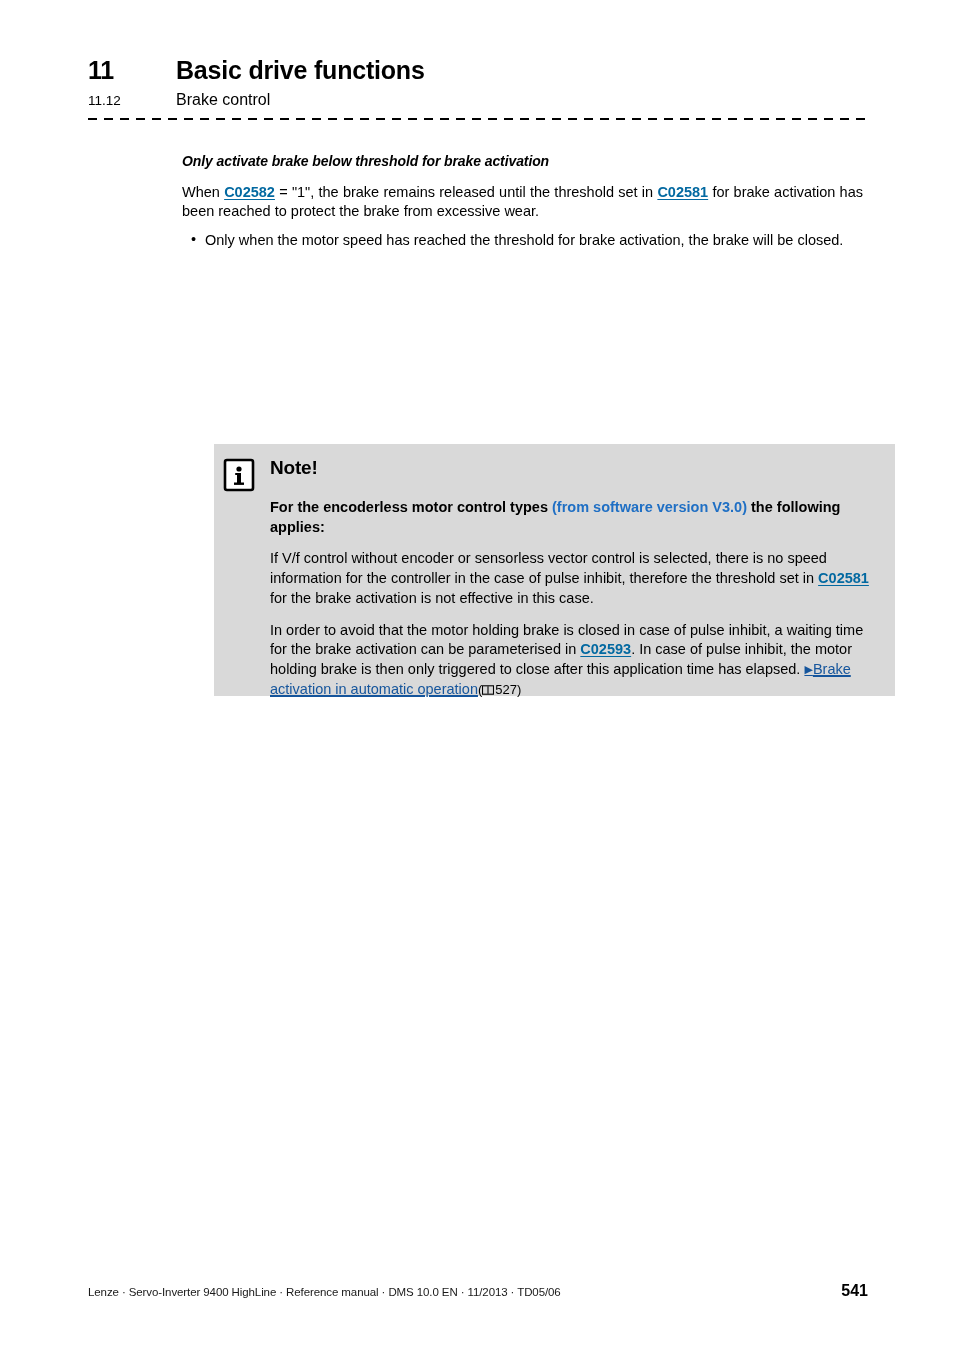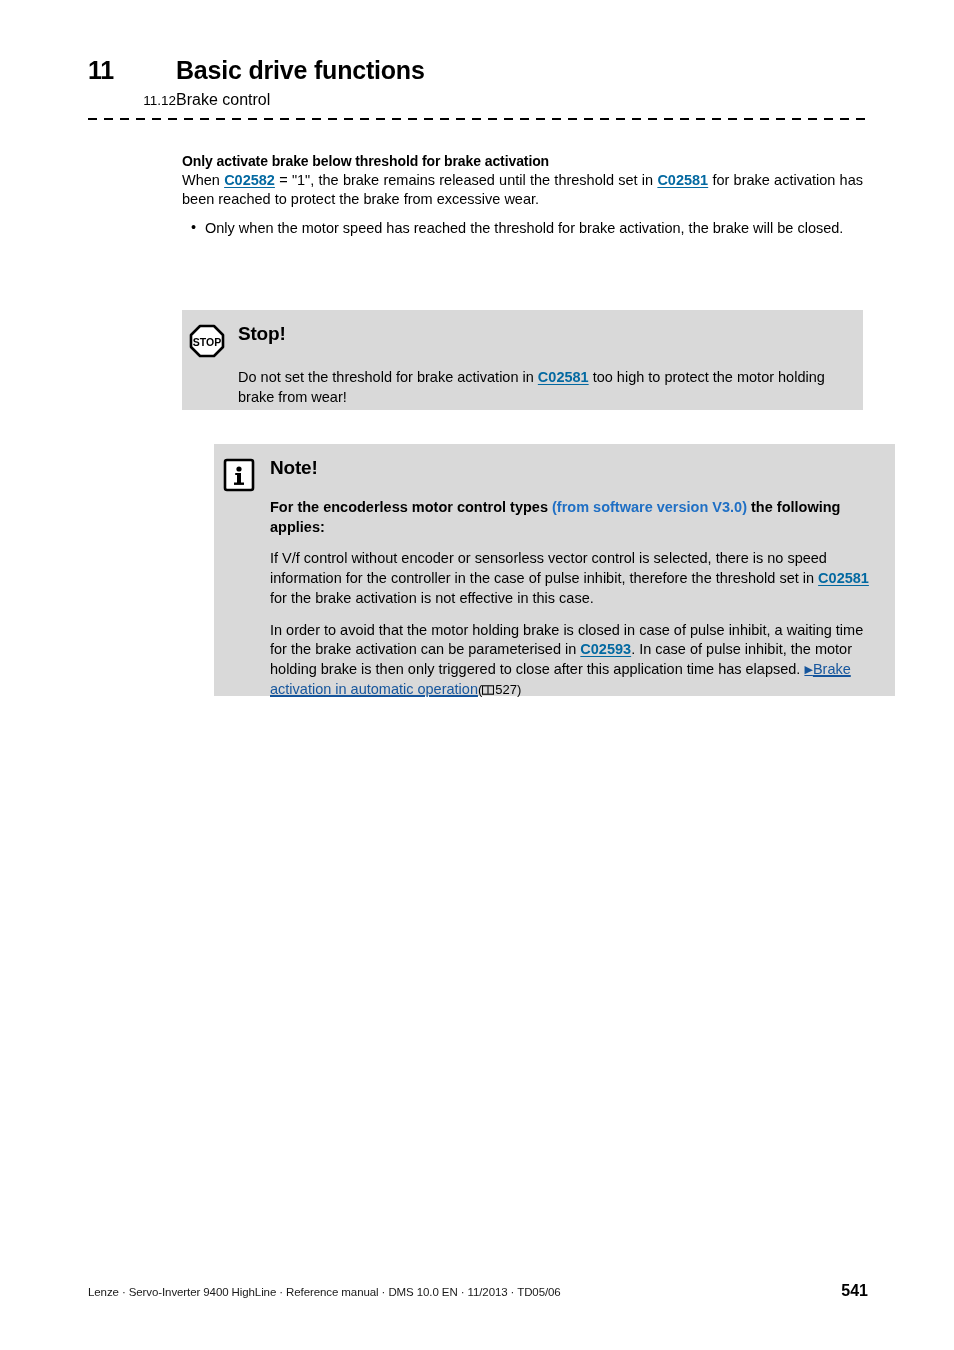--- a/index.html
+++ b/index.html
@@ -44,21 +44,20 @@
   .hdr-chaptitle {
     font-size: 25px;
     font-weight: bold;
     line-height: 1.15;
     letter-spacing: -0.2px;
   }
   .hdr-row2 {
     display: flex;
     align-items: baseline;
     margin-top: 5px;
-    text-align: right;
   }
   .hdr-secnum {
     font-size: 13.5px;
     width: 88px;
     line-height: 1.2;
   }
   .hdr-sectitle {
     font-size: 16px;
     line-height: 1.2;
   }
@@ -81,22 +80,23 @@
   .content {
     position: absolute;
     left: 182px;
     top: 152px;
     width: 681px;
   }
   .subhead {
     font-size: 14px;
     font-weight: bold;
     line-height: 1.35;
-    margin: 0 0 0 0;
+    margin: 0 0 12px 0;
     letter-spacing: -0.1px;
+    font-style: italic;
   }
   p.para {
     font-size: 14.5px;
     line-height: 1.33;
     margin: 0 0 10px 0;
     text-align: justify;
   }
   ul.bullets {
     list-style: none;
     margin: 6px 0 0 0;
@@ -238,32 +238,20 @@
 
     <div class="subhead">Only activate brake below threshold for brake activation</div>
 
     <p class="para"><span>When </span><a class="clink" href="#">C02582</a><span> = "1", the brake remains released until the threshold set in </span><a class="clink" href="#">C02581</a><span> for brake activation has been reached to protect the brake from excessive wear.</span></p>
 
     <ul class="bullets">
       <li>Only when the motor speed has reached the threshold for brake activation, the brake will be closed.</li>
     </ul>
   </div>
 
-  <div class="callout callout-stop">
-    <div class="callout-icon">
-      <svg viewBox="0 0 36 34" width="36" height="34" aria-hidden="true">
-        <polygon points="11,2 25,2 34,11 34,23 25,32 11,32 2,23 2,11" fill="#ffffff" stroke="#000000" stroke-width="2.6" stroke-linejoin="round"></polygon>
-        <text x="18" y="22" font-family="'Liberation Sans', sans-serif" font-size="10.5" font-weight="bold" text-anchor="middle" fill="#000000">STOP</text>
-      </svg>
-    </div>
-    <div class="callout-title">Stop!</div>
-    <div class="callout-body">
-      <p><span>Do not set the threshold for brake activation in </span><a class="clink" href="#">C02581</a><span> too high to protect the motor holding brake from wear!</span></p>
-    </div>
-  </div>
 
   <div class="callout callout-note">
     <div class="callout-icon">
       <svg viewBox="0 0 36 34" width="36" height="34" aria-hidden="true">
         <rect x="4" y="2" width="28" height="30" rx="2" ry="2" fill="#ffffff" stroke="#000000" stroke-width="2.6"></rect>
         <circle cx="18" cy="11" r="2.6" fill="#000000"></circle>
         <rect x="16" y="15" width="4" height="11" fill="#000000"></rect>
         <rect x="13" y="24.5" width="10" height="2.4" fill="#000000"></rect>
         <rect x="14.2" y="15" width="3" height="2" fill="#000000"></rect>
       </svg>

